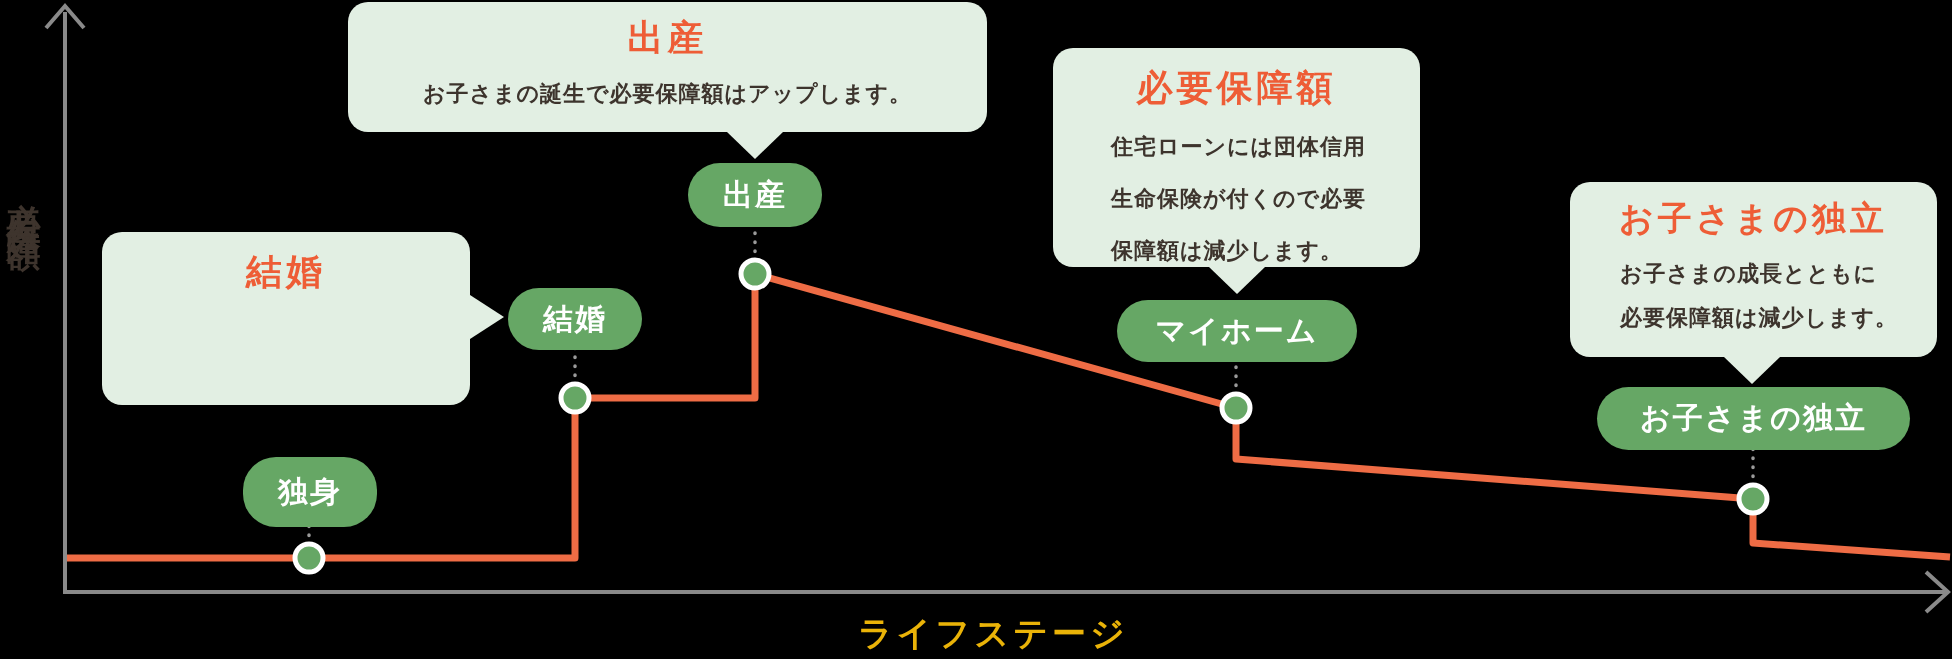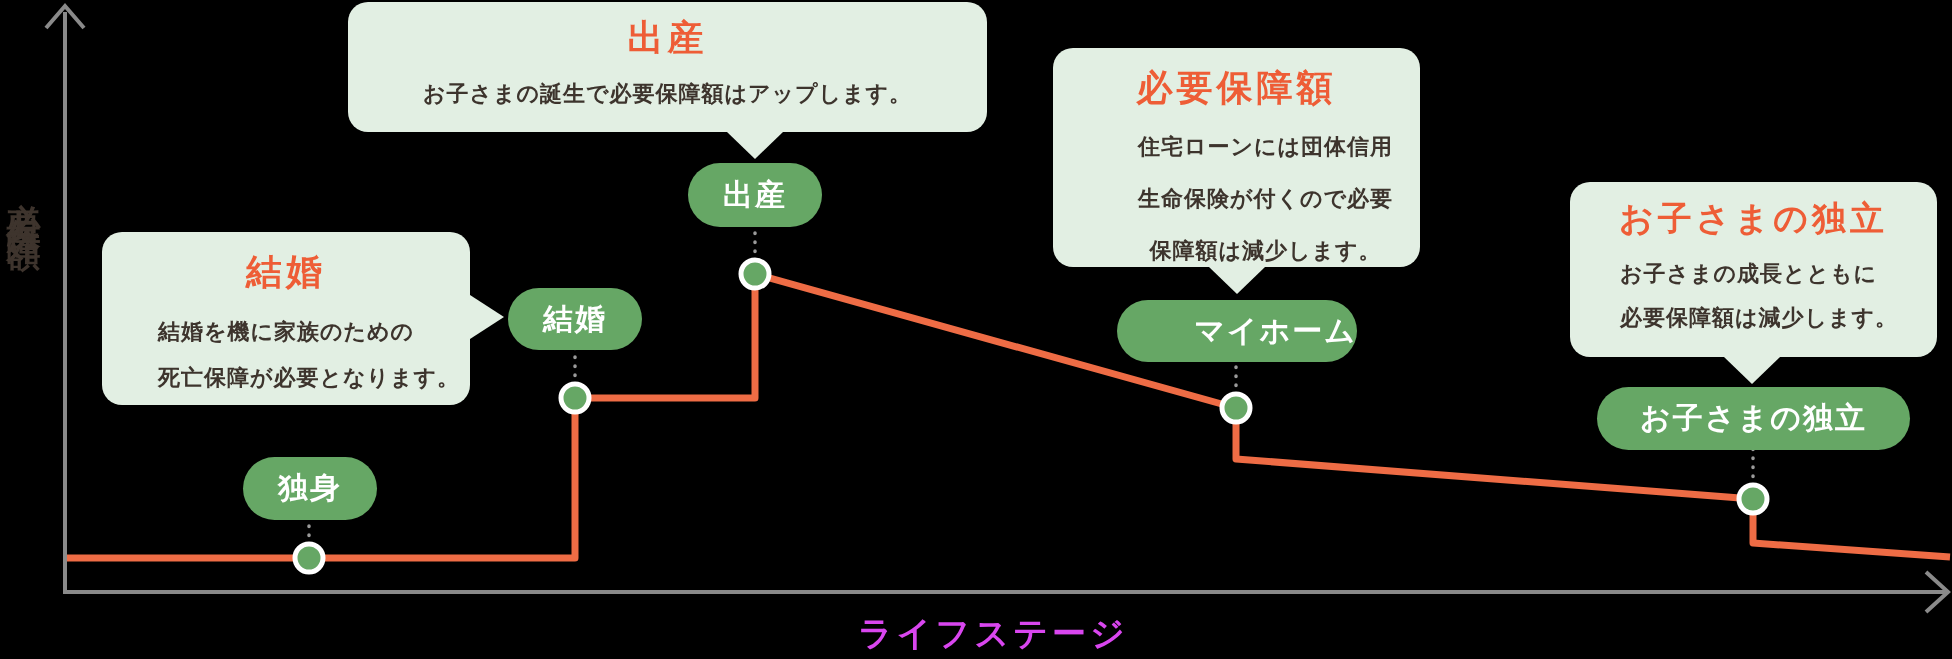--- a/index.html
+++ b/index.html
@@ -15,21 +15,21 @@
   
   .y-axis-label{
     position:absolute;left:1px;top:176px;
     writing-mode:vertical-rl;text-orientation:upright;
     font-size:34px;font-weight:bold;letter-spacing:8px;
     color:#3e342d;
   }
   .x-axis-label{
     position:absolute;left:858px;top:611px;
     font-size:34px;font-weight:bold;letter-spacing:4px;
-    color:#d946ef;
+    color:#eab308;
   }
 
   
   .pill{
     position:absolute;
     background:#66a765;
     border-radius:33px;
     display:flex;align-items:center;justify-content:center;
     color:#fff;font-weight:bold;font-size:30px;letter-spacing:2px;
   }
@@ -93,52 +93,50 @@
         <circle cx="575" cy="398" r="14" fill="#66a765" stroke="#ffffff" stroke-width="5"></circle>
         <circle cx="755" cy="274" r="14" fill="#66a765" stroke="#ffffff" stroke-width="5"></circle>
         <circle cx="1236" cy="408" r="14" fill="#66a765" stroke="#ffffff" stroke-width="5"></circle>
         <circle cx="1753" cy="499" r="14" fill="#66a765" stroke="#ffffff" stroke-width="5"></circle>
       </g>
   </svg>
 
   <div class="y-axis-label">必要保障額</div>
   <div class="x-axis-label">ライフステージ</div>
 
-  <div class="pill" style="left:243px;top:457px;width:134px;height:63px;">
+  <div class="pill" style="left:243px;top:457px;width:134px;height:70px;">
     <span>独身</span>
   </div>
   <div class="pill" style="left:508px;top:288px;width:134px;height:62px;">
     <span>結婚</span>
   </div>
   <div class="pill" style="left:688px;top:163px;width:134px;height:64px;">
     <span>出産</span>
   </div>
-  <div class="pill" style="left:1117px;top:300px;width:240px;height:62px;justify-content:flex-end;">
+  <div class="pill" style="left:1117px;top:300px;width:240px;height:62px;">
     <span>マイホーム</span>
   </div>
   <div class="pill" style="left:1597px;top:387px;width:313px;height:63px;">
     <span>お子さまの独立</span>
   </div>
 
   <div class="callout" style="left:102px;top:232px;width:368px;height:173px;">
     <div class="title" style="margin-top:16px;">結婚</div>
-    <div class="body" style="margin:12px 0 0 56px;line-height:46px;">結婚を機に家族のための
-死亡保障が必要となります。</div>
     <div class="tail right" style="top:63px;"></div>
   </div>
 
   <div class="callout" style="left:348px;top:2px;width:639px;height:130px;">
     <div class="title" style="margin-top:12px;">出産</div>
     <div class="body" style="margin-top:16px;text-align:center;">お子さまの誕生で必要保障額はアップします。</div>
     <div class="tail down" style="left:379px;"></div>
   </div>
 
   <div class="callout" style="left:1053px;top:48px;width:367px;height:219px;">
     <div class="title" style="margin-top:16px;">必要保障額</div>
-    <div class="body" style="margin:8px 0 0 58px;line-height:52px;text-align:center;">住宅ローンには団体信用
+    <div class="body" style="margin:8px 0 0 58px;line-height:52px;">住宅ローンには団体信用
 生命保険が付くので必要
 保障額は減少します。</div>
     <div class="tail down" style="left:156px;"></div>
   </div>
 
   <div class="callout" style="left:1570px;top:182px;width:367px;height:175px;">
     <div class="title" style="margin-top:14px;font-size:34px;">お子さまの独立</div>
     <div class="body" style="margin:10px 0 0 50px;line-height:44px;">お子さまの成長とともに
 必要保障額は減少します。</div>
     <div class="tail down" style="left:154px;"></div>

